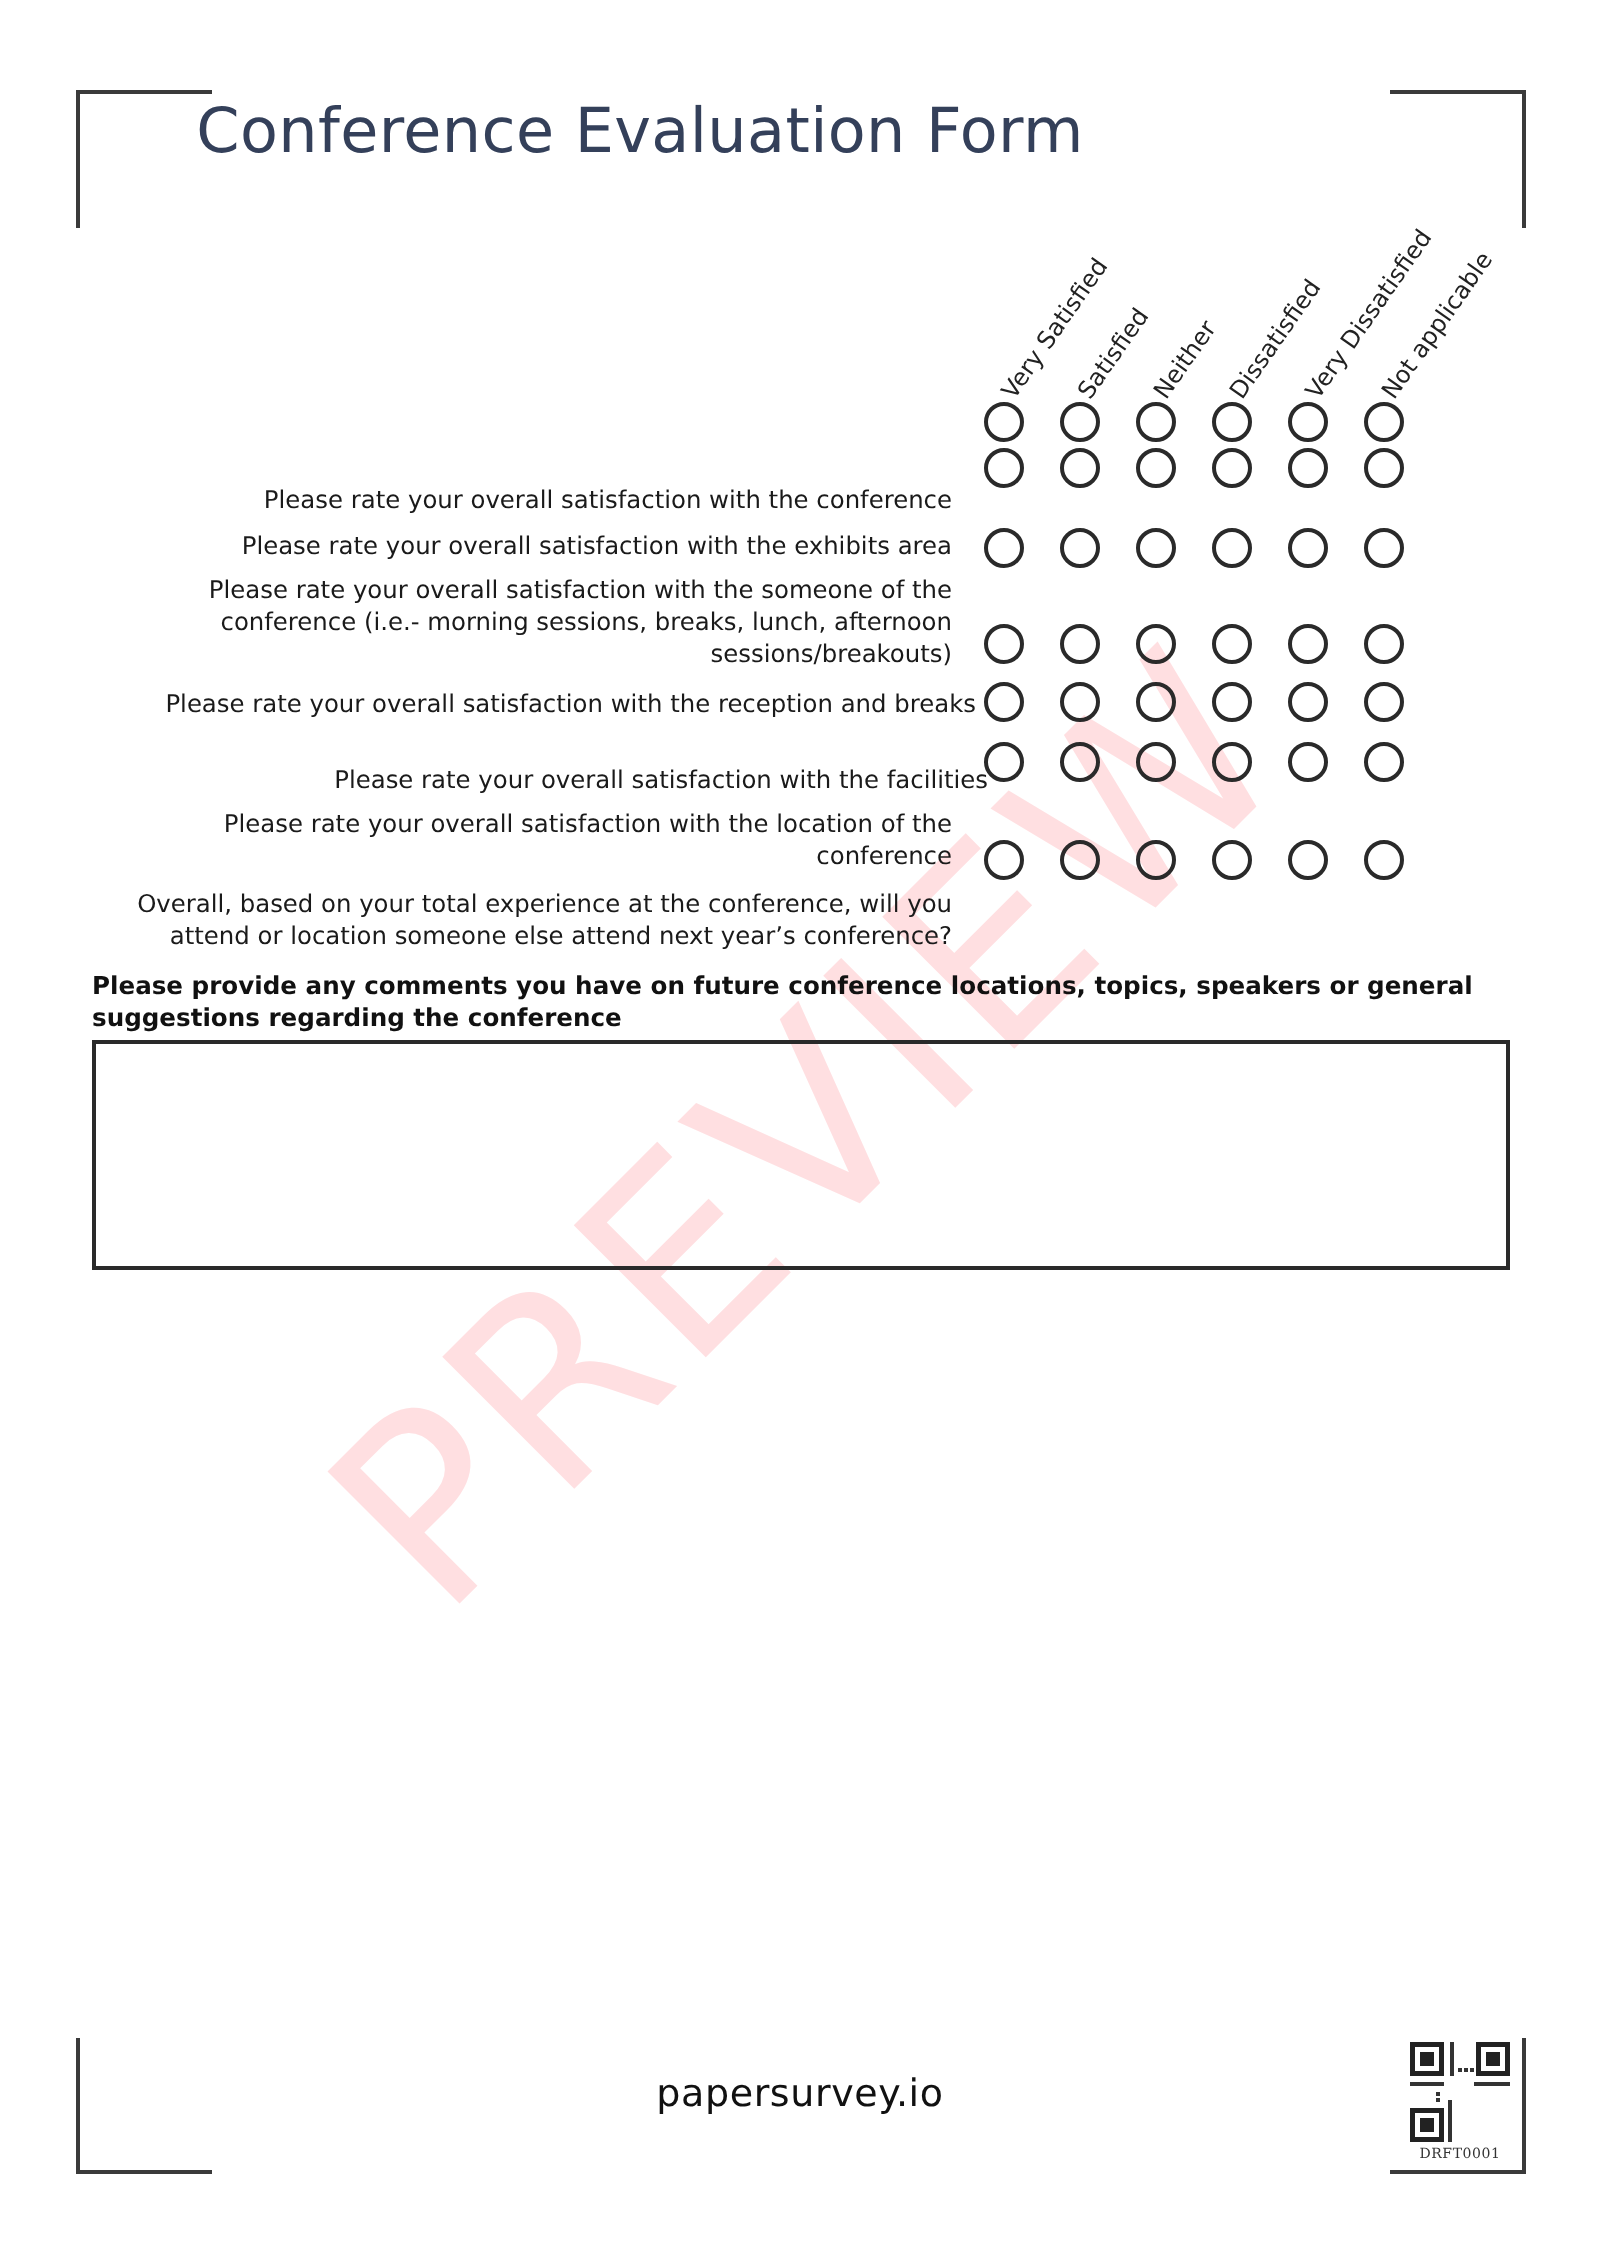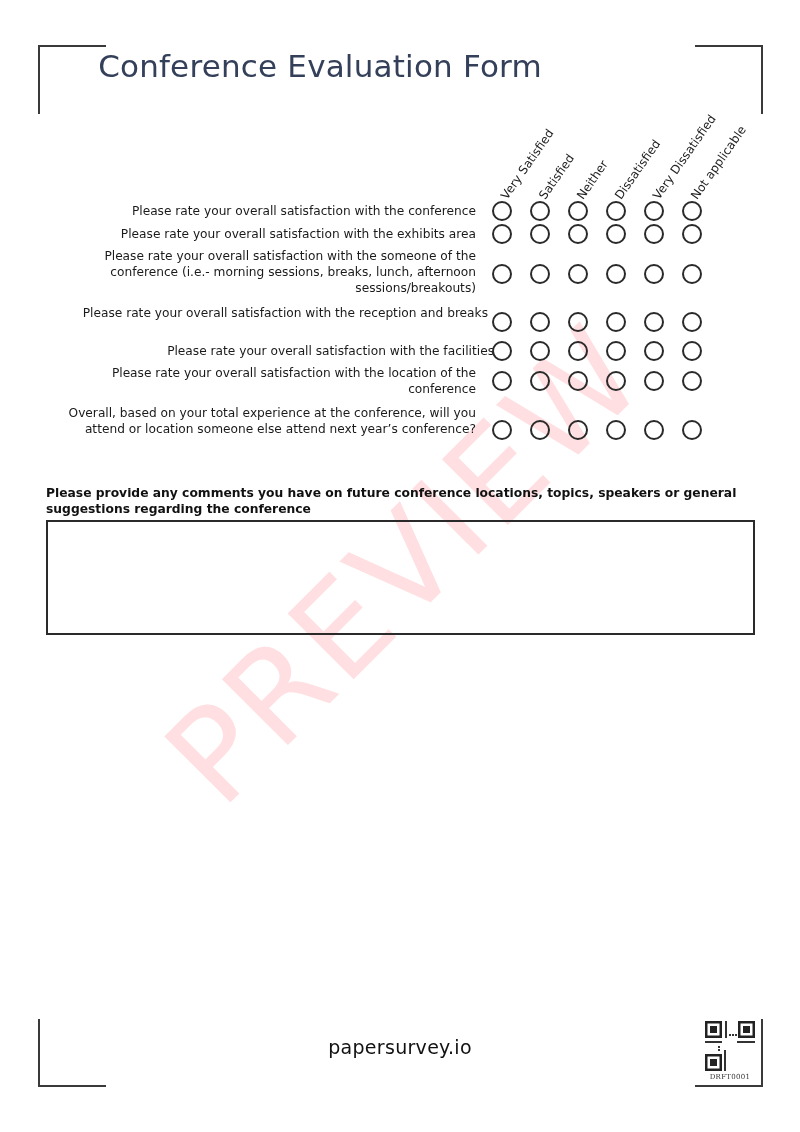--- a/index.html
+++ b/index.html
@@ -6,21 +6,21 @@
   body { width: 800px; height: 1132px; position: relative; overflow: hidden; font-family: "DejaVu Sans", sans-serif; color: #1a1a1a; }
   .corner { position: absolute; border-color: #3a3a3a; border-style: solid; border-width: 0; }
   .c-tl { left: 38px; top: 45px; width: 66px; height: 67px; border-top-width: 2px; border-left-width: 2px; }
   .c-tr { left: 695px; top: 45px; width: 66px; height: 67px; border-top-width: 2px; border-right-width: 2px; }
   .c-bl { left: 38px; top: 1019px; width: 66px; height: 66px; border-bottom-width: 2px; border-left-width: 2px; }
   .c-br { left: 695px; top: 1019px; width: 66px; height: 66px; border-bottom-width: 2px; border-right-width: 2px; }
 
   .title { position: absolute; left: 0; width: 640px; top: 48px; text-align: center; font-family: "DejaVu Sans", sans-serif; font-size: 31px; font-weight: normal; color: #34405a; letter-spacing: 0.2px; }
 
   .col-head { position: absolute; font-family: "DejaVu Sans", sans-serif; font-size: 12px; color: #222; white-space: nowrap; transform-origin: 0 0; transform: rotate(-55deg); }
-  .q-text { position: absolute; right: 0; width: 430px; text-align: right; font-size: 12.2px; line-height: 16px; color: #1a1a1a; }
+  .q-text { position: absolute; right: 0; width: 430px; text-align: right; font-size: 12.2px; line-height: 16px; color: #1a1a1a; margin-top: 39px; }
   .radio { position: absolute; width: 16px; height: 16px; border: 2px solid #2a2a2a; border-radius: 50%; background: transparent; box-sizing: content-box; cursor: pointer; }
 
   .comments-label { position: absolute; left: 46px; top: 485px; width: 715px; font-size: 12.3px; font-weight: bold; line-height: 16px; color: #111; }
   .comments-box { position: absolute; left: 46px; top: 520px; width: 705px; height: 111px; border: 2px solid #2a2a2a; background: transparent; resize: none; padding: 0; margin: 0; font-family: "DejaVu Sans", sans-serif; z-index: 2; }
 
   .watermark { position: absolute; left: 405px; top: 565px; font-family: "DejaVu Sans", sans-serif; font-size: 128px; color: #ffdfe1; letter-spacing: 4px; transform: translate(-50%, -50%) rotate(-45deg); white-space: nowrap; pointer-events: none; z-index: 1; font-weight: normal; }
 
   .footer-brand { position: absolute; left: 0; width: 800px; top: 1036px; text-align: center; font-family: "DejaVu Sans", sans-serif; font-size: 19px; color: #111; letter-spacing: 0.3px; }
   .qr { position: absolute; left: 704px; top: 1020px; width: 52px; height: 52px; }
   .qr-code-text { position: absolute; left: 700px; top: 1073px; width: 60px; text-align: center; font-family: "DejaVu Serif", serif; font-size: 7px; color: #333; letter-spacing: 0.3px; }

